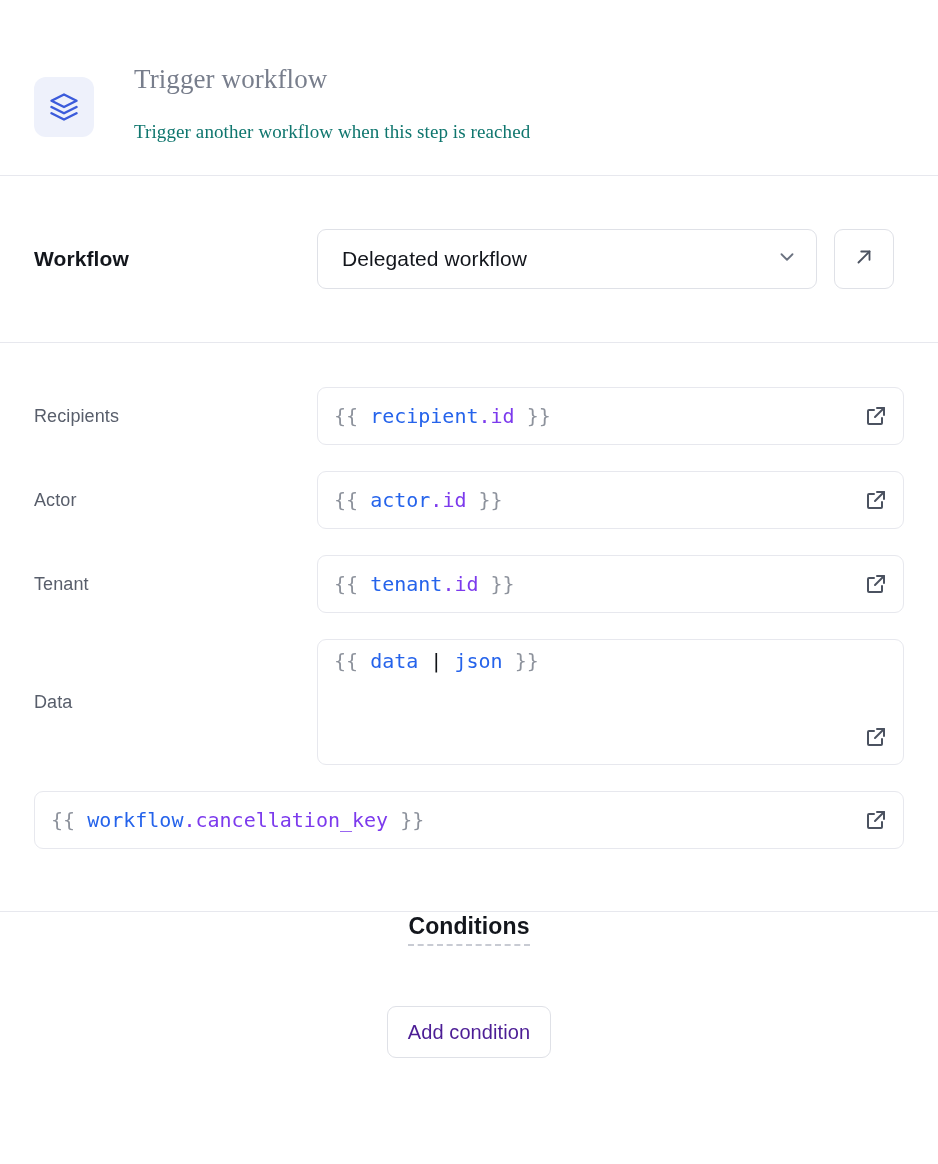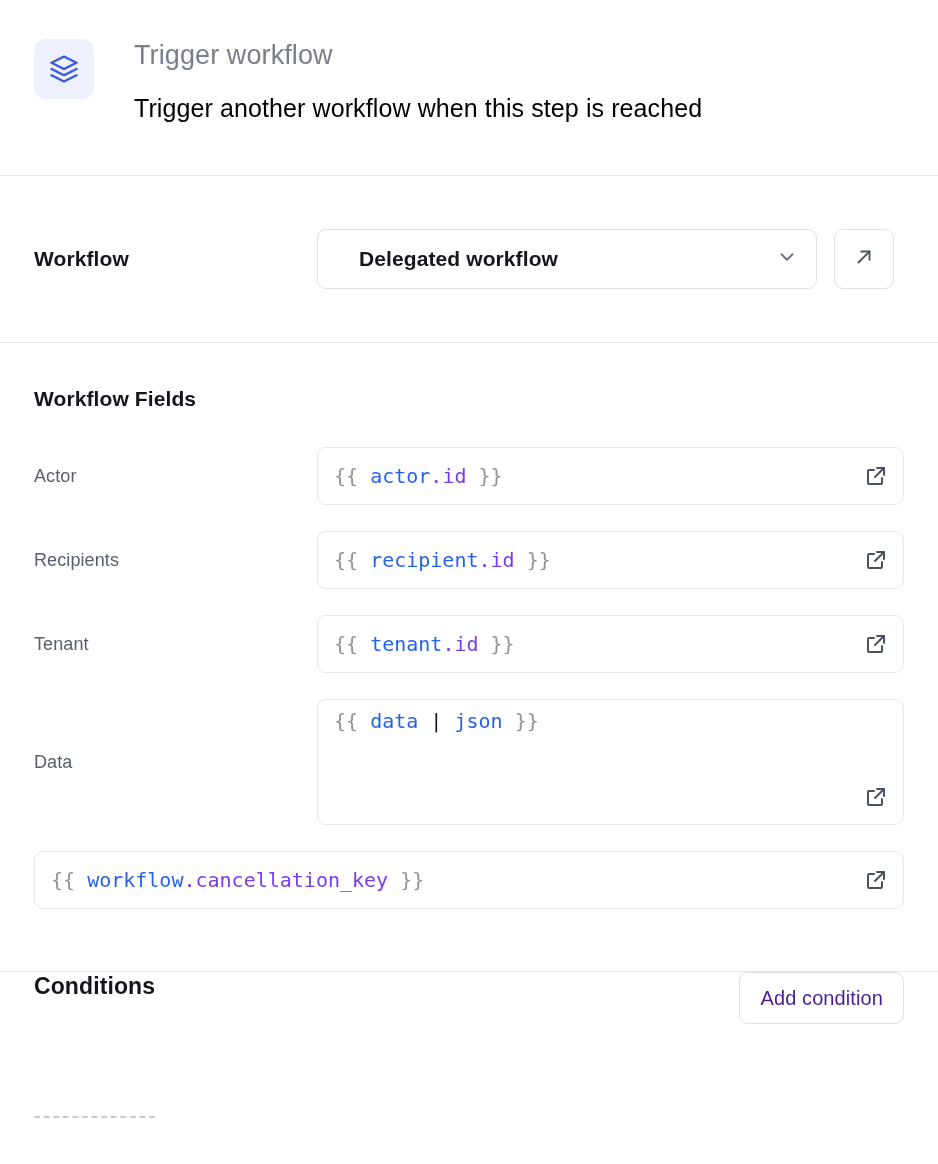--- a/index.html
+++ b/index.html
@@ -16,23 +16,24 @@
     width: 938px;
     height: 1164px;
     position: relative;
     background: #ffffff;
     overflow: hidden;
   }
 
   
   .header {
     display: flex;
-    align-items: flex-start;
+    align-items: center;
     padding: 34px 40px 0 34px;
     height: 175px;
+    font-family: Liberation Serif, serif;
   }
   .header-icon-box {
     width: 60px;
     height: 60px;
     border-radius: 12px;
     background: #eef1fb;
     display: flex;
     align-items: center;
     justify-content: center;
     flex: 0 0 auto;
@@ -44,23 +45,23 @@
     padding-top: 0px;
   }
   .header-title {
     font-size: 27px;
     font-weight: 400;
     color: #787e8c;
     line-height: 42px;
     letter-spacing: 0.1px;
   }
   .header-subtitle {
-    font-size: 25px;
+    font-size: 19px;
     font-weight: 400;
-    color: #000000;
+    color: #0f766e;
     line-height: 40px;
     margin-top: 12px;
     letter-spacing: 0.1px;
   }
 
   .divider {
     height: 1px;
     width: 100%;
     background: #e7e8ee;
   }
@@ -88,23 +89,22 @@
   }
   .select-box {
     flex: 1;
     height: 60px;
     border: 1px solid #dfe1e7;
     border-radius: 9px;
     background: #ffffff;
     display: flex;
     align-items: center;
     justify-content: space-between;
-    padding: 0 18px 0 41px;
+    padding: 0 18px 0 24px;
     max-width: 500px;
-    font-weight: bold;
   }
   .select-value {
     font-size: 21px;
     color: #13161c;
     letter-spacing: 0.1px;
   }
   .icon-btn-square {
     width: 60px;
     height: 60px;
     flex: 0 0 60px;
@@ -193,21 +193,23 @@
     right: 14px;
     bottom: 14px;
     margin-left: 0;
   }
 
   
   .section-conditions {
     padding: 0 34px;
     height: 146px;
     display: flex;
+    align-items: center;
     justify-content: space-between;
+    flex-direction: column;
   }
   .conditions-title {
     font-size: 23px;
     font-weight: 700;
     color: #13161c;
     letter-spacing: 0.1px;
     border-bottom: 2px dashed #c8cbd3;
     padding-bottom: 4px;
     line-height: 28px;
     cursor: help;
@@ -266,49 +268,48 @@
             <polyline points="9 6 18 6 18 15"></polyline>
           </svg>
         </span>
       </div>
     </div>
   </div>
 
   <div class="divider"></div>
 
   <div class="section-fields">
-    <div class="section-heading">Workflow Fields</div>
     <div id="fields-container">
+        <div class="field-row">
+          <div class="field-label">Recipients</div>
+          <div class="code-input">
+            <div class="code-text"><span class="tok-brace">{{ </span><span class="tok-obj">recipient</span><span class="tok-prop">.id</span><span class="tok-brace"> }}</span></div>
+            <span class="expand-icon">
+              <svg width="24" height="24" viewBox="0 0 24 24" fill="none" stroke="#4b5260" stroke-width="2" stroke-linecap="round" stroke-linejoin="round">
+                <path d="M13 4h7v7"></path>
+                <path d="M20 4 11 13"></path>
+                <path d="M18 14v5a1 1 0 0 1-1 1H5a1 1 0 0 1-1-1V7a1 1 0 0 1 1-1h5"></path>
+              </svg>
+            </span>
+          </div>
+        </div>
         <div class="field-row">
           <div class="field-label">Actor</div>
           <div class="code-input">
             <div class="code-text"><span class="tok-brace">{{ </span><span class="tok-obj">actor</span><span class="tok-prop">.id</span><span class="tok-brace"> }}</span></div>
             <span class="expand-icon">
               <svg width="24" height="24" viewBox="0 0 24 24" fill="none" stroke="#4b5260" stroke-width="2" stroke-linecap="round" stroke-linejoin="round">
                 <path d="M13 4h7v7"></path>
                 <path d="M20 4 11 13"></path>
                 <path d="M18 14v5a1 1 0 0 1-1 1H5a1 1 0 0 1-1-1V7a1 1 0 0 1 1-1h5"></path>
               </svg>
             </span>
           </div>
         </div>
         <div class="field-row">
-          <div class="field-label">Recipients</div>
-          <div class="code-input">
-            <div class="code-text"><span class="tok-brace">{{ </span><span class="tok-obj">recipient</span><span class="tok-prop">.id</span><span class="tok-brace"> }}</span></div>
-            <span class="expand-icon">
-              <svg width="24" height="24" viewBox="0 0 24 24" fill="none" stroke="#4b5260" stroke-width="2" stroke-linecap="round" stroke-linejoin="round">
-                <path d="M13 4h7v7"></path>
-                <path d="M20 4 11 13"></path>
-                <path d="M18 14v5a1 1 0 0 1-1 1H5a1 1 0 0 1-1-1V7a1 1 0 0 1 1-1h5"></path>
-              </svg>
-            </span>
-          </div>
-        </div>
-        <div class="field-row">
           <div class="field-label">Tenant</div>
           <div class="code-input">
             <div class="code-text"><span class="tok-brace">{{ </span><span class="tok-obj">tenant</span><span class="tok-prop">.id</span><span class="tok-brace"> }}</span></div>
             <span class="expand-icon">
               <svg width="24" height="24" viewBox="0 0 24 24" fill="none" stroke="#4b5260" stroke-width="2" stroke-linecap="round" stroke-linejoin="round">
                 <path d="M13 4h7v7"></path>
                 <path d="M20 4 11 13"></path>
                 <path d="M18 14v5a1 1 0 0 1-1 1H5a1 1 0 0 1-1-1V7a1 1 0 0 1 1-1h5"></path>
               </svg>
             </span>

